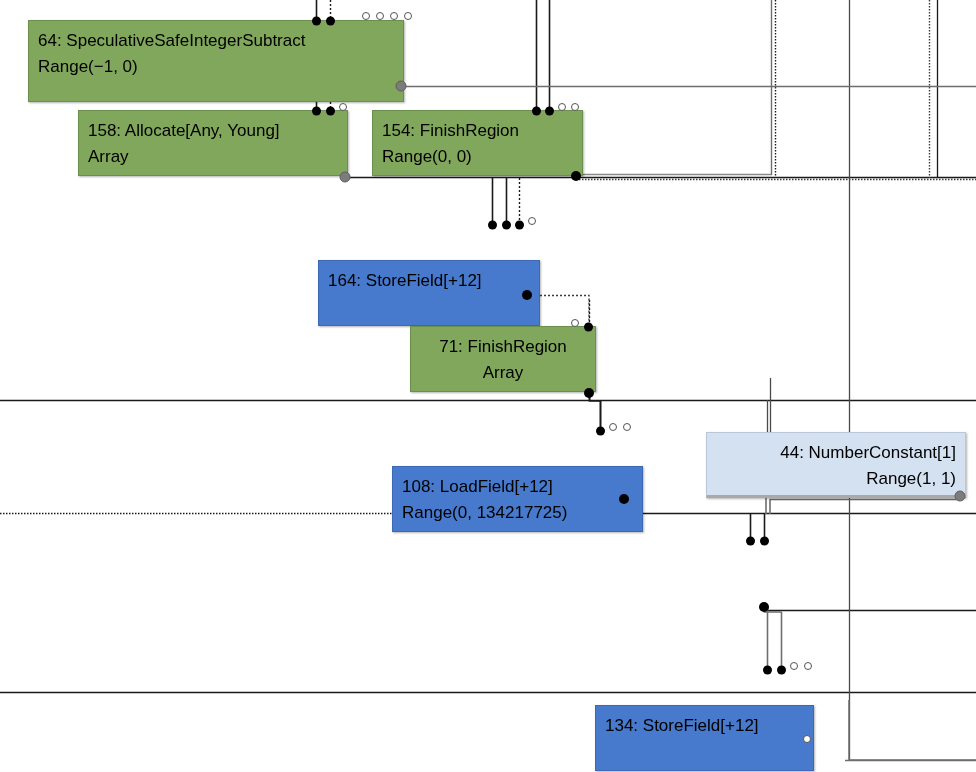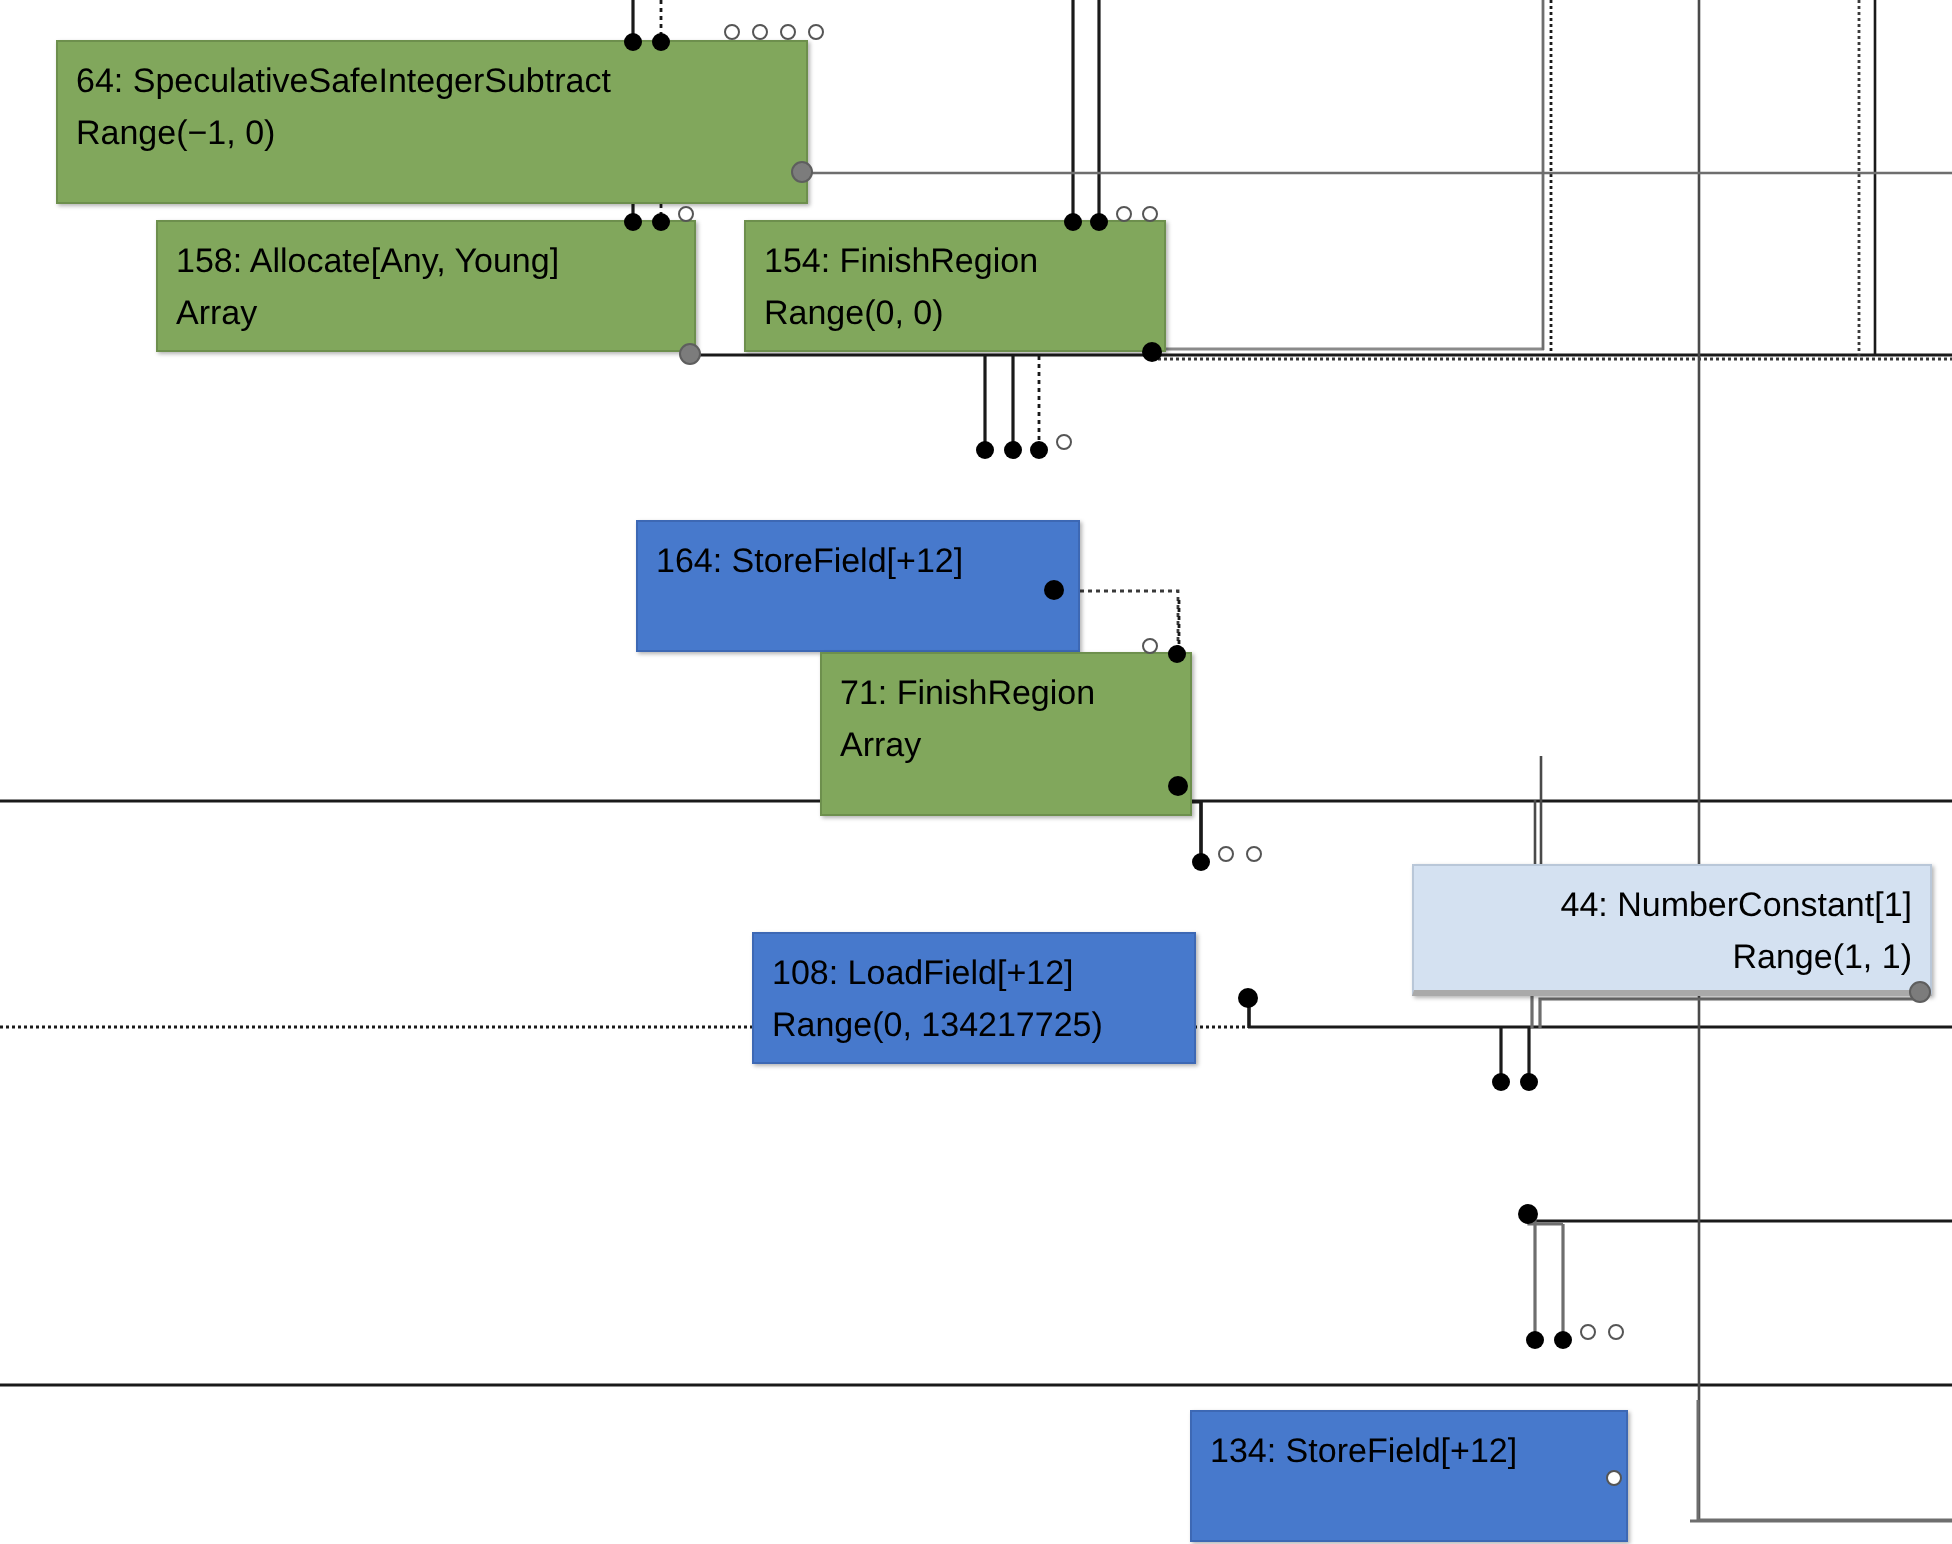--- a/index.html
+++ b/index.html
@@ -126,26 +126,26 @@
   <div class="node green" style="left:372px; top:110px; width:211px; height:66px;">
     <span class="line1">154: FinishRegion</span>
     <span class="line2">Range(0, 0)</span>
   </div>
 
   <div class="node blue" style="left:318px; top:224px; width:222px; height:66px;">
     <span class="line1">164: StoreField[+12]</span>
     <span class="line2"></span>
   </div>
 
-  <div class="node green" style="left:410px; top:326px; width:186px; height:82px;">
+  <div class="node green" style="left:410px; top:326px; width:186px; height:66px;text-align:center;">
     <span class="line1">71: FinishRegion</span>
     <span class="line2">Array</span>
   </div>
 
-  <div class="node blue" style="left:376px; top:430px; width:222px; height:66px;">
+  <div class="node blue" style="left:392px; top:430px; width:251px; height:66px;">
     <span class="line1">108: LoadField[+12]</span>
     <span class="line2">Range(0, 134217725)</span>
   </div>
 
   <div class="node pale botbar" style="left:706px; top:432px; width:260px; height:66px;text-align:right;">
     <span class="line1">44: NumberConstant[1]</span>
     <span class="line2">Range(1, 1)</span>
   </div>
 
 

